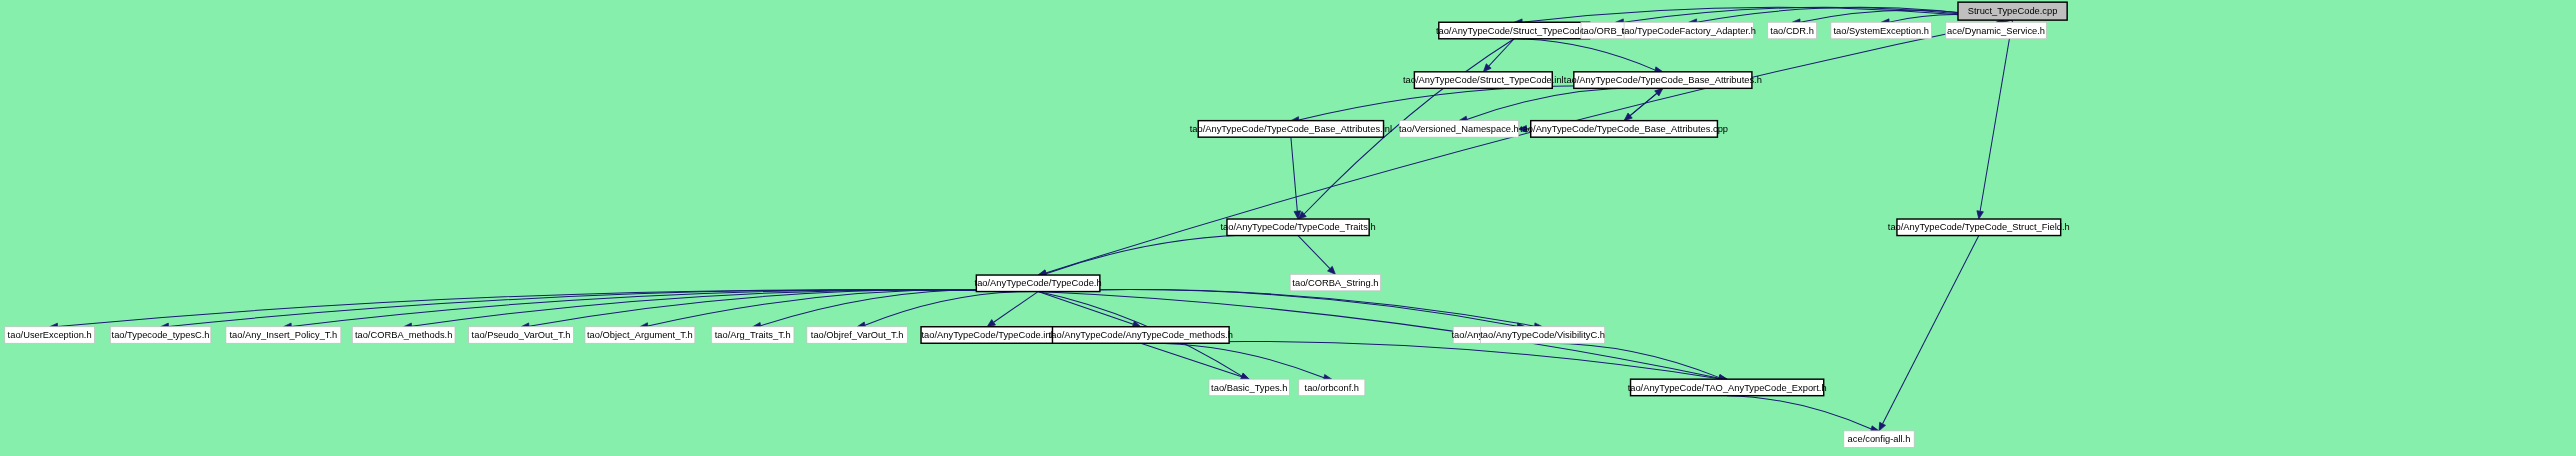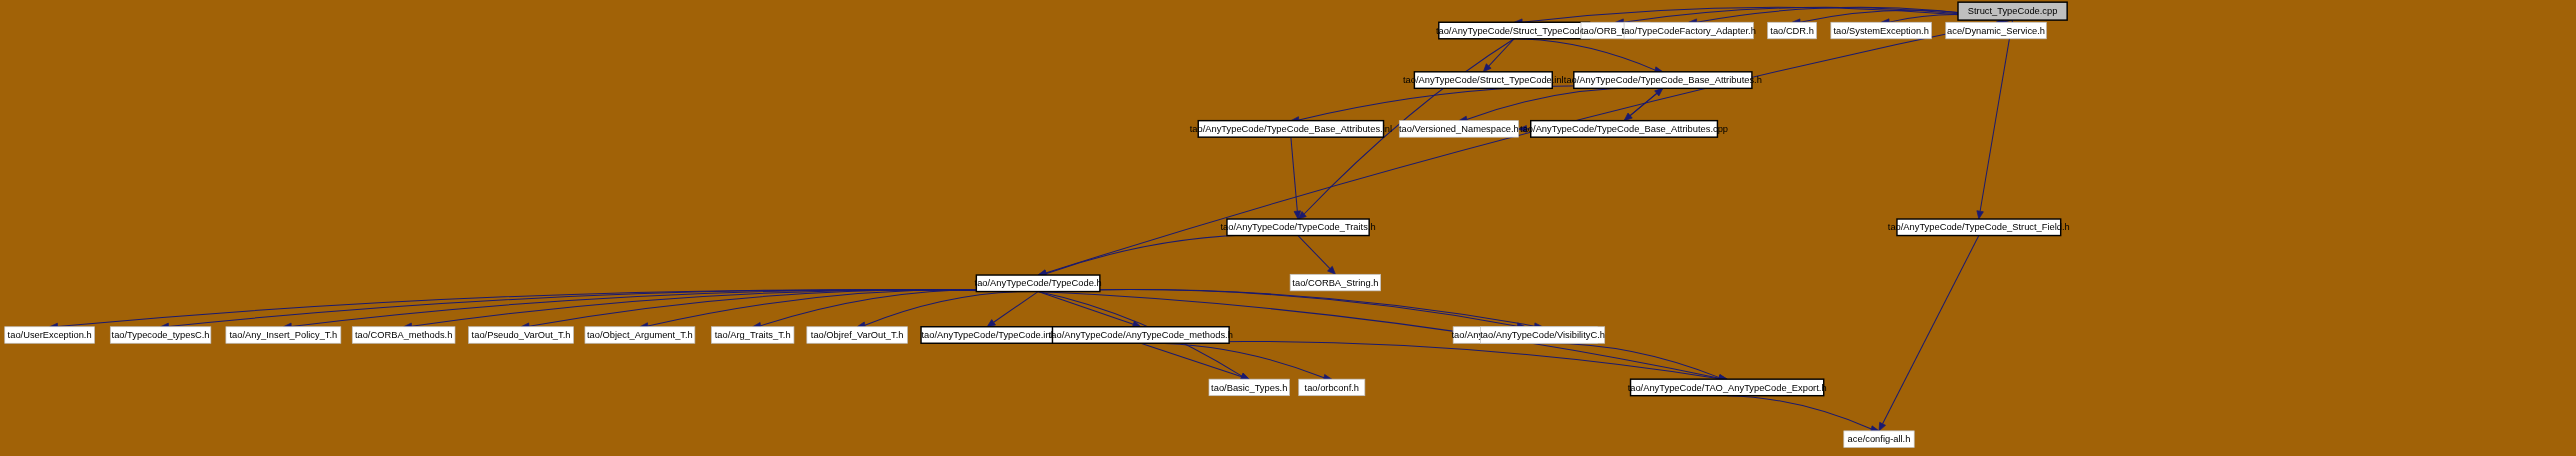--- a/index.html
+++ b/index.html
@@ -4,21 +4,21 @@
 <style>
   html, body {
     margin: 0;
     padding: 0;
     background: #ffffff;
   }
   #graph-root {
     position: relative;
     width: 2576px;
     height: 456px;
-    background: #a16207;
+    background: #86efac;
     font-family: "Liberation Sans", sans-serif;
     overflow: hidden;
   }
   svg.graph-canvas {
     position: absolute;
     left: 0;
     top: 0;
     width: 2576px;
     height: 456px;
   }

